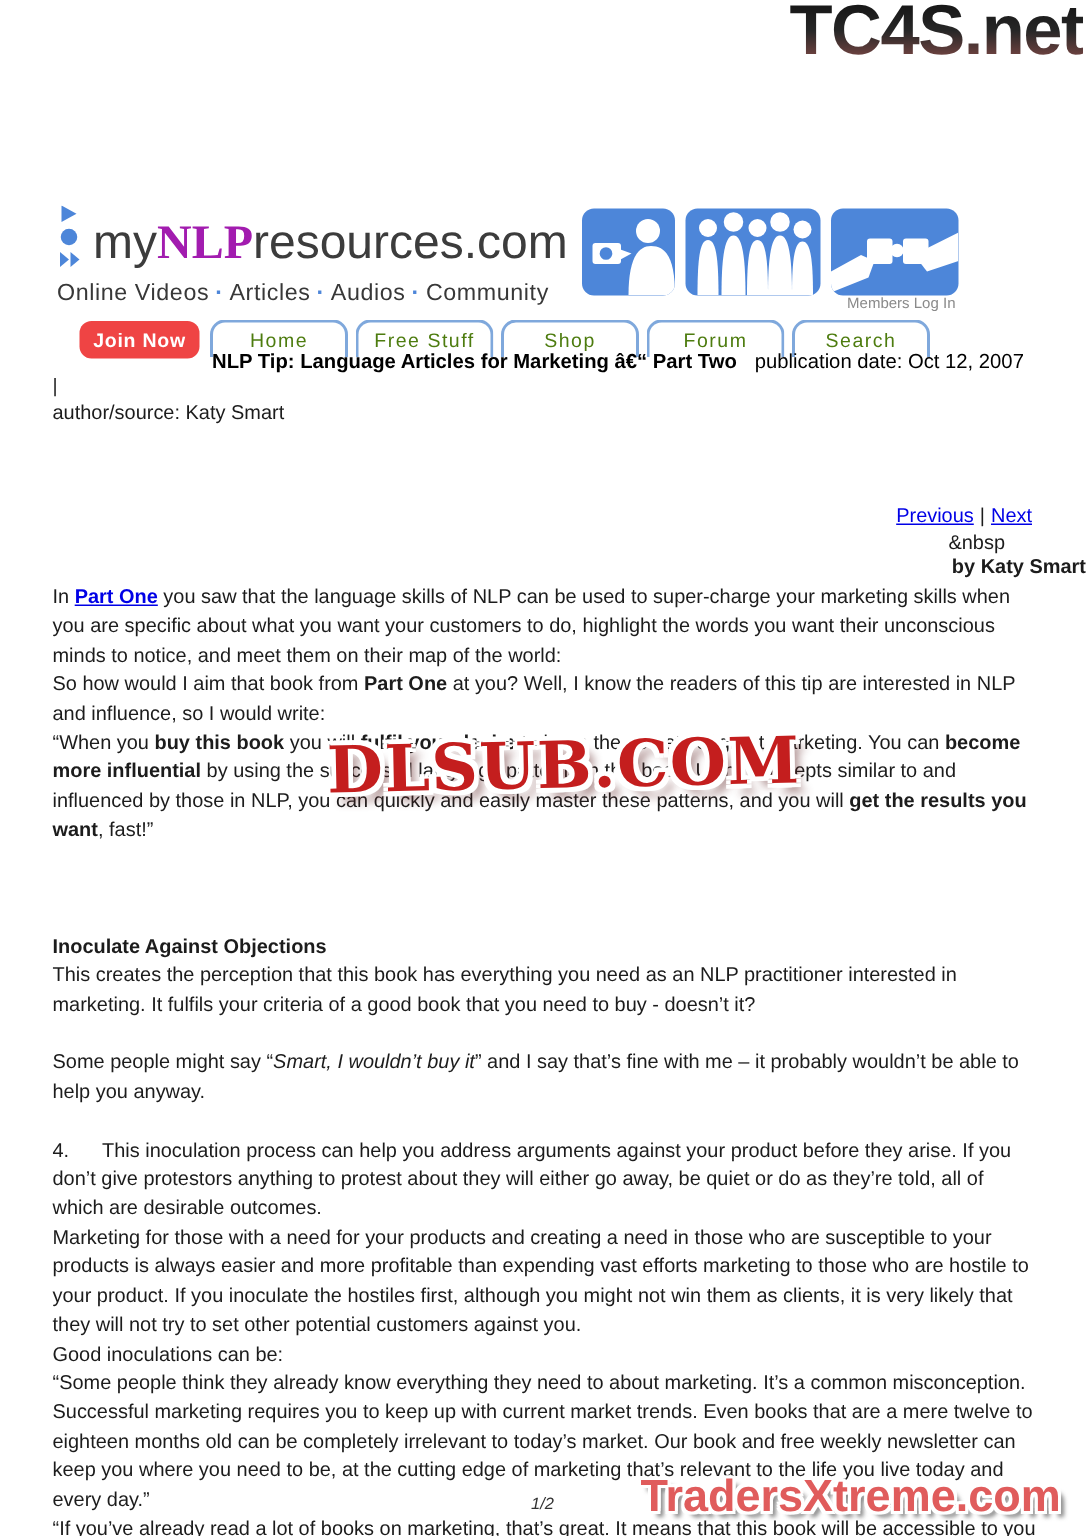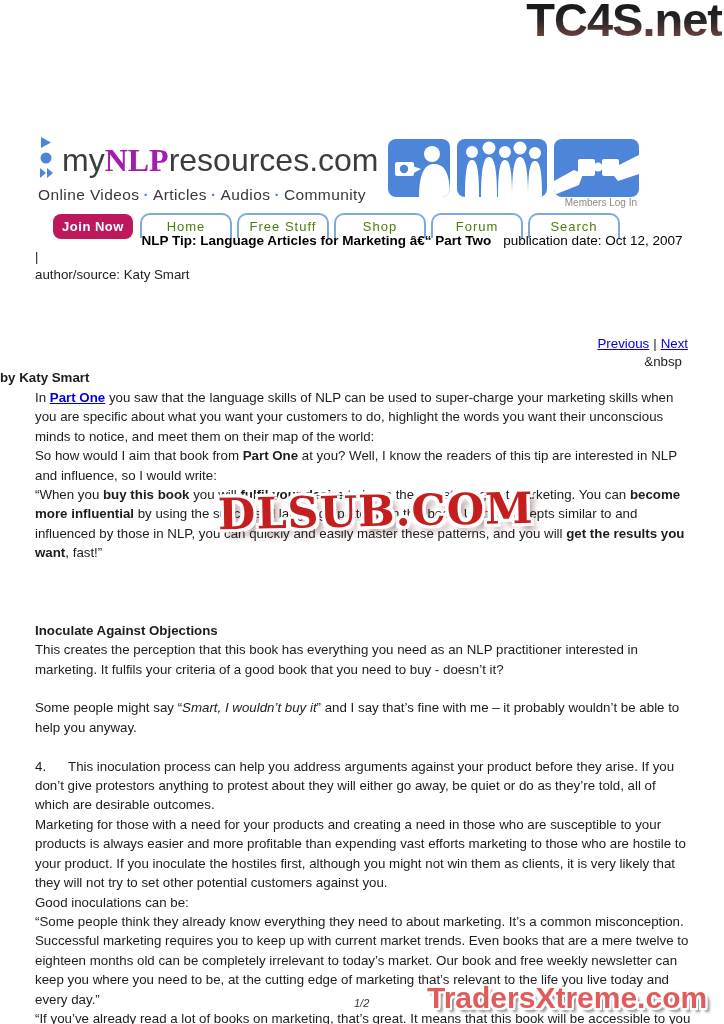--- a/index.html
+++ b/index.html
@@ -21,41 +21,41 @@
   .tag-dot{color:#4d86d9;margin:0 4px;font-weight:bold;}
 
   .hero{position:absolute;top:139px;left:388px;display:flex;gap:7px;z-index:1;}
   .tile{background:#4d86d9;border-radius:8px;height:58px;overflow:hidden;}
   .tile svg{display:block;height:58px;}
 
   .members{position:absolute;top:197px;left:487px;width:150px;text-align:right;
            font-size:10px;color:#8a8a8a;}
 
   
-  .join{position:absolute;left:53px;top:214px;width:80px;height:25px;background:#be185d;color:#fff;
+  .join{position:absolute;left:53px;top:214px;width:80px;height:25px;background:#ef4444;color:#fff;
         border-radius:8px;font-size:13px;font-weight:bold;letter-spacing:.5px;
         display:flex;align-items:center;justify-content:center;z-index:2;}
   .tabs{position:absolute;left:140px;top:213px;display:flex;gap:5px;z-index:1;}
   .tab{width:92px;height:25px;border:2px solid #7fa8dc;border-bottom:none;border-radius:10px 10px 0 0;
        font-size:13px;color:#4d7c0f;letter-spacing:1px;background:#fff;box-sizing:border-box;
        display:flex;align-items:center;justify-content:center;}
 
   .title-row{position:absolute;left:100px;right:0;top:233px;text-align:center;font-size:13.5px;
              color:#000;z-index:3;white-space:nowrap;}
   .title-row .t{font-weight:bold;}
   .title-row .pd{margin-left:12px;font-weight:normal;}
 
   .pipe{position:absolute;left:35px;top:249px;font-size:13px;color:#222;}
   .author{position:absolute;left:35px;top:267px;font-size:13.3px;}
 
   .pager{position:absolute;right:36px;top:336px;font-size:13.3px;padding-left:48px;}
   .pager a{color:#0000e6;text-decoration:underline;cursor:pointer;}
   .pager .sep{color:#1c1c1c;margin:0 4px;}
-  .nbsp{position:absolute;right:42px;top:354px;font-size:13.3px;}
-  .byline{position:absolute;left:0;right:0;top:370px;text-align:left;font-weight:bold;font-size:13.3px;}
+  .nbsp{position:absolute;right:54px;top:354px;font-size:13.3px;}
+  .byline{position:absolute;left:0;right:0;top:370px;text-align:right;font-weight:bold;font-size:13.3px;}
 
   .body{position:absolute;left:35px;top:388px;width:656px;font-size:13.3px;line-height:19.4px;z-index:1;}
   .body a{color:#0000e6;font-weight:bold;text-decoration:underline;cursor:pointer;}
   .para{margin:0;}
 
   
   .wm-mid{position:absolute;left:218px;top:486px;z-index:5;font-family:"DejaVu Serif",serif;
           font-weight:bold;font-size:43px;letter-spacing:1px;color:#c41e1e;transform:rotate(-1.2deg);
           text-shadow:-3px -3px 0 #fff,-3px 0 0 #fff,-3px 3px 0 #fff,0 -3px 0 #fff,0 3px 0 #fff,
                       3px -3px 0 #fff,3px 0 0 #fff,3px 3px 0 #fff,6px 7px 6px rgba(90,30,30,.45);}

